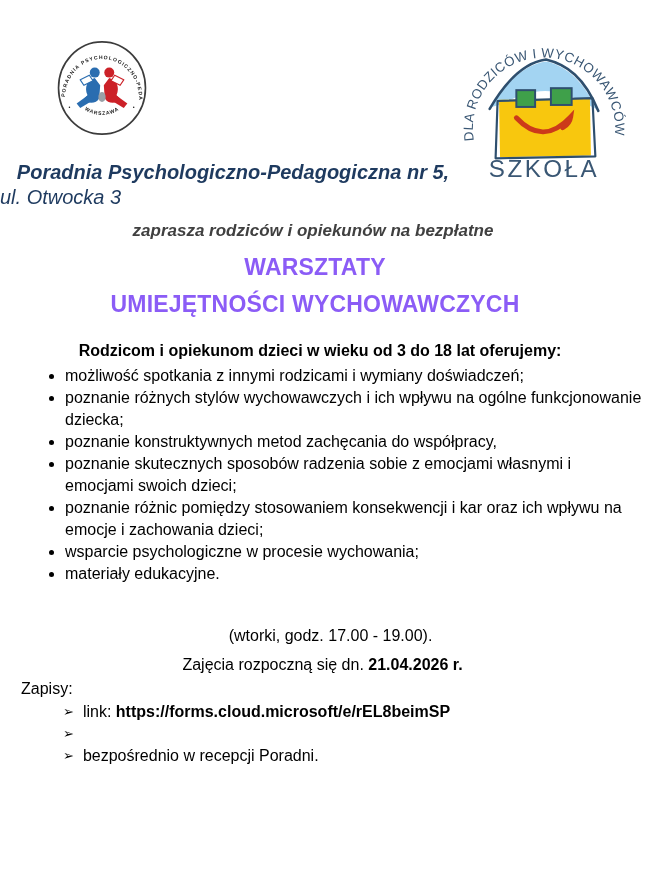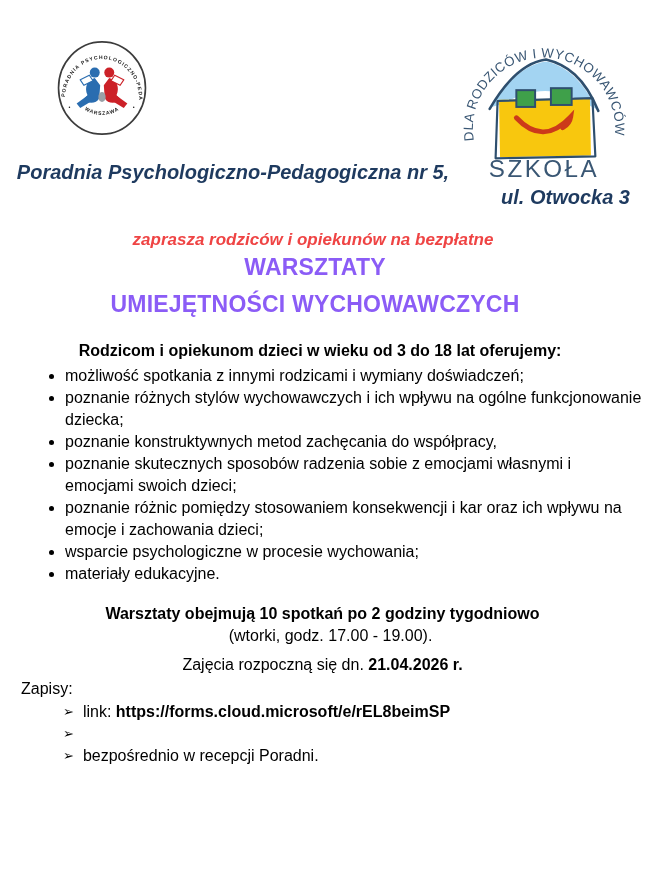--- a/index.html
+++ b/index.html
@@ -7,24 +7,24 @@
     position:relative; width:649px; height:887px; background:#ffffff;
     font-family:"Liberation Sans", sans-serif; color:#000; overflow:hidden;
   }
   
   .logo-left  { position:absolute; left:56px;  top:40px;  width:92px;  height:96px; }
   .logo-right { position:absolute; left:458px; top:22px;  width:172px; height:160px; }
 
   
   .title1 { position:absolute; top:161px; left:0; width:466px; text-align:center;
             font-size:20px; font-weight:bold; font-style:italic; color:#1e3a5f; }
-  .title2 { position:absolute; top:186px; left:0; width:630px; text-align:right;
-            font-size:20px; font-weight:bold; font-style:italic; color:#1e3a5f; }
-  .subtitle { position:absolute; top:230px; left:0; width:626px; text-align:center;
-            font-size:17px; font-weight:bold; font-style:italic; color:#ef4444; }
+  .title2 { position:absolute; top:186px; left:0; width:630px; text-align:left;
+            font-size:20px; font-weight:normal; font-style:italic; color:#1e3a5f; }
+  .subtitle { position:absolute; top:221px; left:0; width:626px; text-align:center;
+            font-size:17px; font-weight:bold; font-style:italic; color:#404040; }
 
   .h-green { position:absolute; left:0; width:630px; text-align:center;
              font-size:23px; font-weight:bold; color:#8b5cf6; letter-spacing:0.2px; }
   .h-green.line1 { top:254px; }
   .h-green.line2 { top:291px; }
 
   
   .offer-intro { position:absolute; top:342px; left:0; width:640px; text-align:center;
                  font-size:16px; font-weight:bold; }
   .offer-list { position:absolute; top:365px; left:42px; width:578px; margin:0;
@@ -116,21 +116,20 @@
   <ul class="offer-list">
     <li>możliwość spotkania z innymi rodzicami i wymiany doświadczeń;</li>
     <li>poznanie różnych stylów wychowawczych i ich wpływu na ogólne funkcjonowanie dziecka;</li>
     <li>poznanie konstruktywnych metod zachęcania do współpracy,</li>
     <li>poznanie skutecznych sposobów radzenia sobie z emocjami własnymi i emocjami swoich dzieci;</li>
     <li>poznanie różnic pomiędzy stosowaniem konsekwencji i kar oraz ich wpływu na emocje i zachowania dzieci;</li>
     <li>wsparcie psychologiczne w procesie wychowania;</li>
     <li>materiały edukacyjne.</li>
   </ul>
 
-  <div class="sched1">Warsztaty obejmują 10 spotkań po 2 godziny tygodniowo</div>
   <div class="sched2">(wtorki, godz. 17.00 - 19.00).</div>
   <div class="start-line">
     <span>Zajęcia rozpoczną się dn. </span><b>21.04.2026 r.</b>
   </div>
 
   <div class="zapisy">Zapisy:</div>
   <div class="signup-list">
     <div class="signup-row">
       <span class="arrow">➢</span>
       <span><span>link: </span><b>https://forms.cloud.microsoft/e/rEL8beimSP</b></span>

